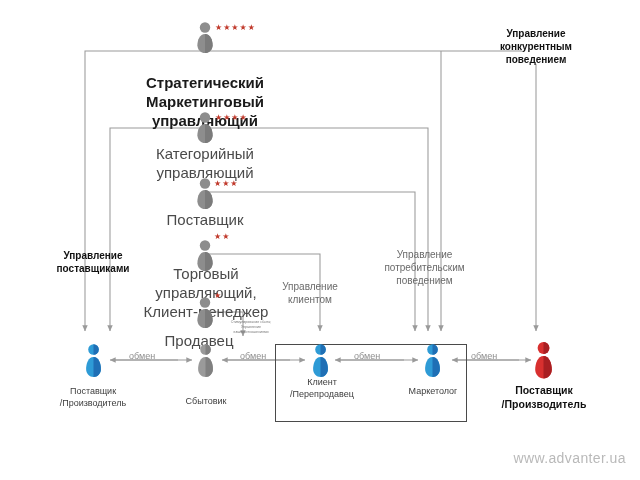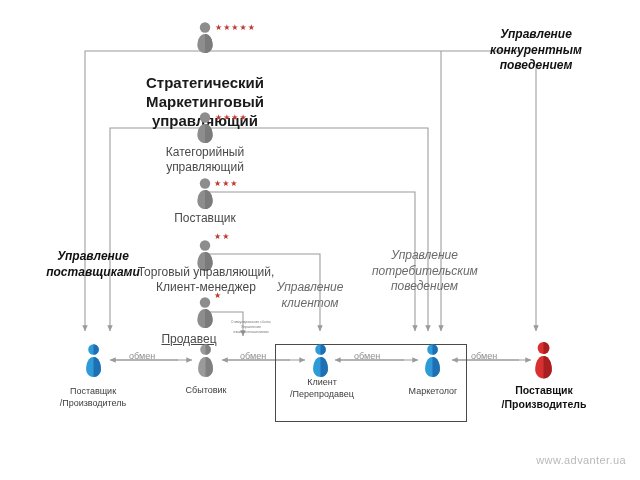--- a/index.html
+++ b/index.html
@@ -4,30 +4,30 @@
 <style>
   html,body{margin:0;padding:0;}
   body{
     width:640px;height:480px;background:#ffffff;
     font-family:"Liberation Sans","DejaVu Sans",sans-serif;
     position:relative;overflow:hidden;
   }
   #stage{position:absolute;left:0;top:0;width:640px;height:480px;}
   svg#wires{position:absolute;left:0;top:0;width:640px;height:480px;}
   .lbl{position:absolute;text-align:center;color:#3a3a3a;line-height:1.25;}
-  .role-lbl{font-size:12px;color:#4a4a4a;}
+  .role-lbl{font-size:15px;color:#4a4a4a;}
   .role-lbl.big{font-size:15px;font-weight:bold;color:#1a1a1a;}
-  .mgmt-lbl{font-size:12px;font-weight:bold;color:#111;line-height:1.3;font-style:italic;}
+  .mgmt-lbl{font-size:10px;font-weight:bold;color:#111;line-height:1.3;}
   .mgmt-lbl.plain{font-weight:normal;color:#6a6a6a;}
   .actor-lbl{font-size:9px;color:#3d3d3d;line-height:1.3;}
   .actor-lbl.bold{font-weight:bold;font-size:10.5px;color:#111;}
   .exch{position:absolute;font-size:9px;color:#8d8d8d;}
   .tiny{position:absolute;font-size:3.6px;color:#7a7a7a;text-align:center;line-height:1.35;}
   .stars{position:absolute;color:#c0392b;font-size:8px;letter-spacing:1px;white-space:nowrap;}
-  .wm{position:absolute;right:14px;bottom:14px;font-size:11px;color:#b9b9b9;letter-spacing:.4px;}
+  .wm{position:absolute;right:14px;bottom:14px;font-size:14px;color:#b9b9b9;letter-spacing:.4px;}
   .fig{position:absolute;}
   .box{position:absolute;border:1.3px solid #4a4a4a;box-sizing:border-box;}
 </style>
 </head>
 <body>
 
 <div id="stage">
 
   <svg id="wires" viewBox="0 0 640 480">
     <defs>
@@ -117,21 +117,21 @@
 Клиент-менеджер</div>
 
     <div class="fig" style="left:196px;top:297px;">
       <svg width="18" height="32" viewBox="0 0 18 32">
           <circle cx="9" cy="5.5" r="5.2" fill="#8d8d8d"></circle>
           <path d="M9,12 C14.2,12 16.6,18 16.6,23.2 C16.6,27.6 13.2,31 9,31 C4.8,31 1.4,27.6 1.4,23.2 C1.4,18 3.8,12 9,12 Z" fill="#8d8d8d"></path>
           <path d="M9,12 C14.2,12 16.6,18 16.6,23.2 C16.6,27.6 13.2,31 9,31 Z" fill="#7b7b7b"></path>
         </svg>
     </div>
     <div class="stars" style="left:214px;top:291px;">★</div>
-    <div class="lbl role-lbl" style="left:144px;top:332px;width:90px;text-decoration:underline;">Продавец</div>
+    <div class="lbl role-lbl" style="left:154px;top:332px;width:90px;">Продавец</div>
 
     <div class="tiny" style="left:212px;top:320px;width:78px;white-space:pre-line;">Стимулирование сбыта;
 Управление
 взаимоотношениями</div>
   </div>
 
   <div class="lbl mgmt-lbl" style="left:476px;top:27px;width:120px;white-space:pre-line;">Управление
 конкурентным
 поведением</div>
   <div class="lbl mgmt-lbl" style="left:33px;top:249px;width:120px;white-space:pre-line;">Управление
@@ -156,21 +156,21 @@
 /Производитель</div>
 
     <div class="fig" style="left:197px;top:344px;">
       <svg width="17" height="34" viewBox="0 0 17 34">
           <circle cx="8.5" cy="5.5" r="5.3" fill="#9a9a9a"></circle>
           <path d="M8.5,5.5 m0,-5.3 a5.3,5.3 0 0 1 0,10.6 Z" fill="#808080"></path>
           <path d="M8.5,13 C13.6,13 15.9,19.5 15.9,25 C15.9,29.5 12.6,33 8.5,33 C4.4,33 1.1,29.5 1.1,25 C1.1,19.5 3.4,13 8.5,13 Z" fill="#9a9a9a"></path>
           <path d="M8.5,13 C13.6,13 15.9,19.5 15.9,25 C15.9,29.5 12.6,33 8.5,33 Z" fill="#808080"></path>
         </svg>
     </div>
-    <div class="lbl actor-lbl" style="left:160px;top:385px;width:92px;">Сбытовик</div>
+    <div class="lbl actor-lbl" style="left:160px;top:396px;width:92px;">Сбытовик</div>
 
     <div class="fig" style="left:312px;top:344px;">
       <svg width="17" height="34" viewBox="0 0 17 34">
           <circle cx="8.5" cy="5.5" r="5.3" fill="#2e9bd6"></circle>
           <path d="M8.5,5.5 m0,-5.3 a5.3,5.3 0 0 1 0,10.6 Z" fill="#1f6fb5"></path>
           <path d="M8.5,13 C13.6,13 15.9,19.5 15.9,25 C15.9,29.5 12.6,33 8.5,33 C4.4,33 1.1,29.5 1.1,25 C1.1,19.5 3.4,13 8.5,13 Z" fill="#2e9bd6"></path>
           <path d="M8.5,13 C13.6,13 15.9,19.5 15.9,25 C15.9,29.5 12.6,33 8.5,33 Z" fill="#1f6fb5"></path>
         </svg>
     </div>
     <div class="lbl actor-lbl" style="left:272px;top:377px;width:100px;white-space:pre-line;">Клиент

